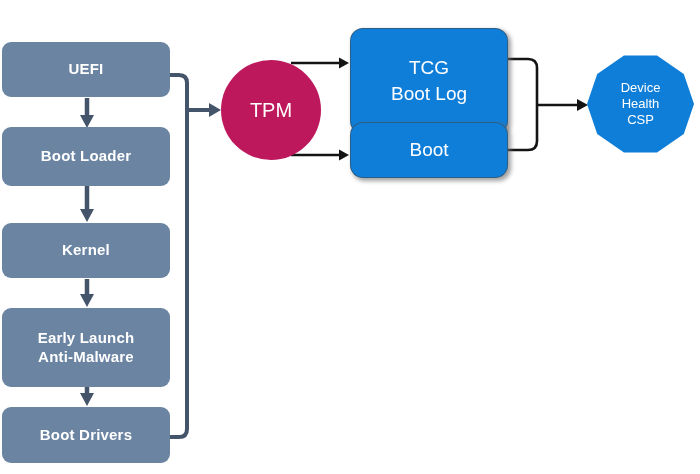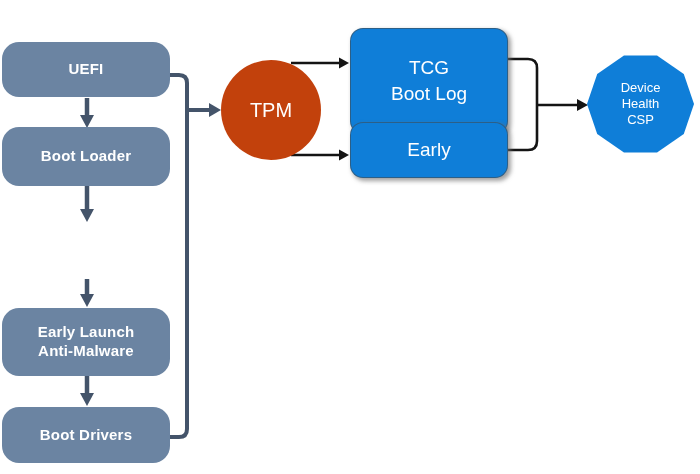--- a/index.html
+++ b/index.html
@@ -23,42 +23,42 @@
     justify-content: center;
     text-align: center;
     color: #ffffff;
     white-space: pre-line;
     box-sizing: border-box;
   }
   .stage {
     left: 2px;
     width: 168px;
     background: #6B84A2;
-    border-radius: 17px;
+    border-radius: 9px;
     font-size: 15px;
     font-weight: bold;
     letter-spacing: 0.2px;
     line-height: 1.25;
   }
   .blue-box {
     left: 350px;
     width: 158px;
     background: #0F7ED8;
     border: 1px solid rgba(70,70,70,0.55);
     border-radius: 13px;
     box-shadow: 2.5px 2.5px 4px rgba(110,110,110,0.65);
     font-size: 19px;
     line-height: 1.35;
   }
   .tpm-circle {
     left: 221px;
     top: 60px;
     width: 100px;
     height: 100px;
-    background: #c2410c;
+    background: #be185d;
     border-radius: 50%;
     font-size: 20px;
   }
   .decagon {
     left: 587px;
     top: 53px;
     width: 107px;
     height: 102px;
     background: #0F7ED8;
     clip-path: polygon(100% 50%, 90.45% 20.61%, 65.45% 2.45%, 34.55% 2.45%,
@@ -109,27 +109,28 @@
 
     <g>
       <path d="M508,59 H528 Q537,59 537,68 V141 Q537,150 528,150 H508" fill="none" stroke="#141414" stroke-width="2.6"></path>
       <line x1="537" y1="105" x2="577" y2="105" stroke="#141414" stroke-width="2.6"></line>
       <polygon points="577,99 577,111 588,105" fill="#141414"></polygon>
     </g>
   </svg>
 
   <div class="node stage" style="top:42px;height:55px">UEFI</div>
   <div class="node stage" style="top:127px;height:59px">Boot Loader</div>
-  <div class="node stage" style="top:308px;height:68px">Early Launch
+  <div class="node stage" style="top:223px;height:55px">Kernel</div>
+  <div class="node stage" style="top:308px;height:79px">Early Launch
 Anti-Malware</div>
   <div class="node stage" style="top:407px;height:56px">Boot Drivers</div>
 
   <div class="node tpm-circle">TPM</div>
 
   <div class="node blue-box" style="top:28px;height:106px">TCG
 Boot Log</div>
-  <div class="node blue-box" style="top:122px;height:56px">Early</div>
+  <div class="node blue-box" style="top:122px;height:56px">Boot</div>
 
   <div class="node decagon">Device
 Health
 CSP</div>
 
 </div>
 
 </body></html>

